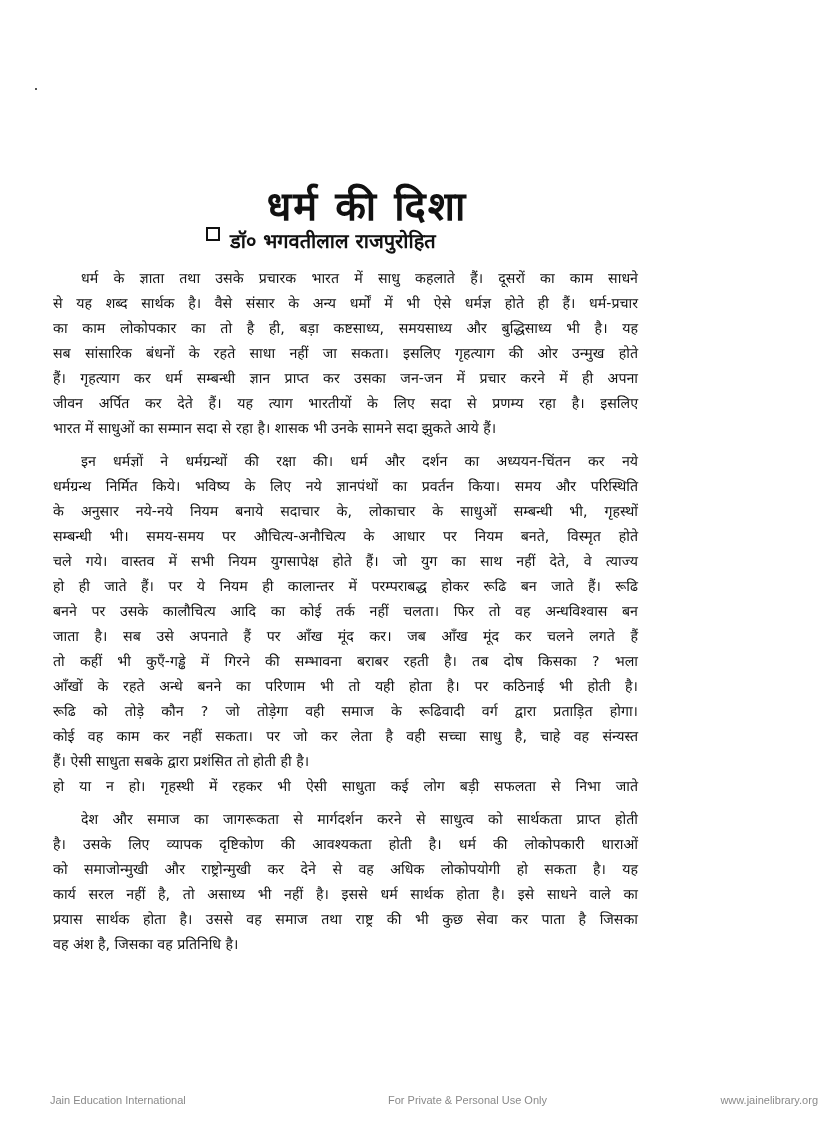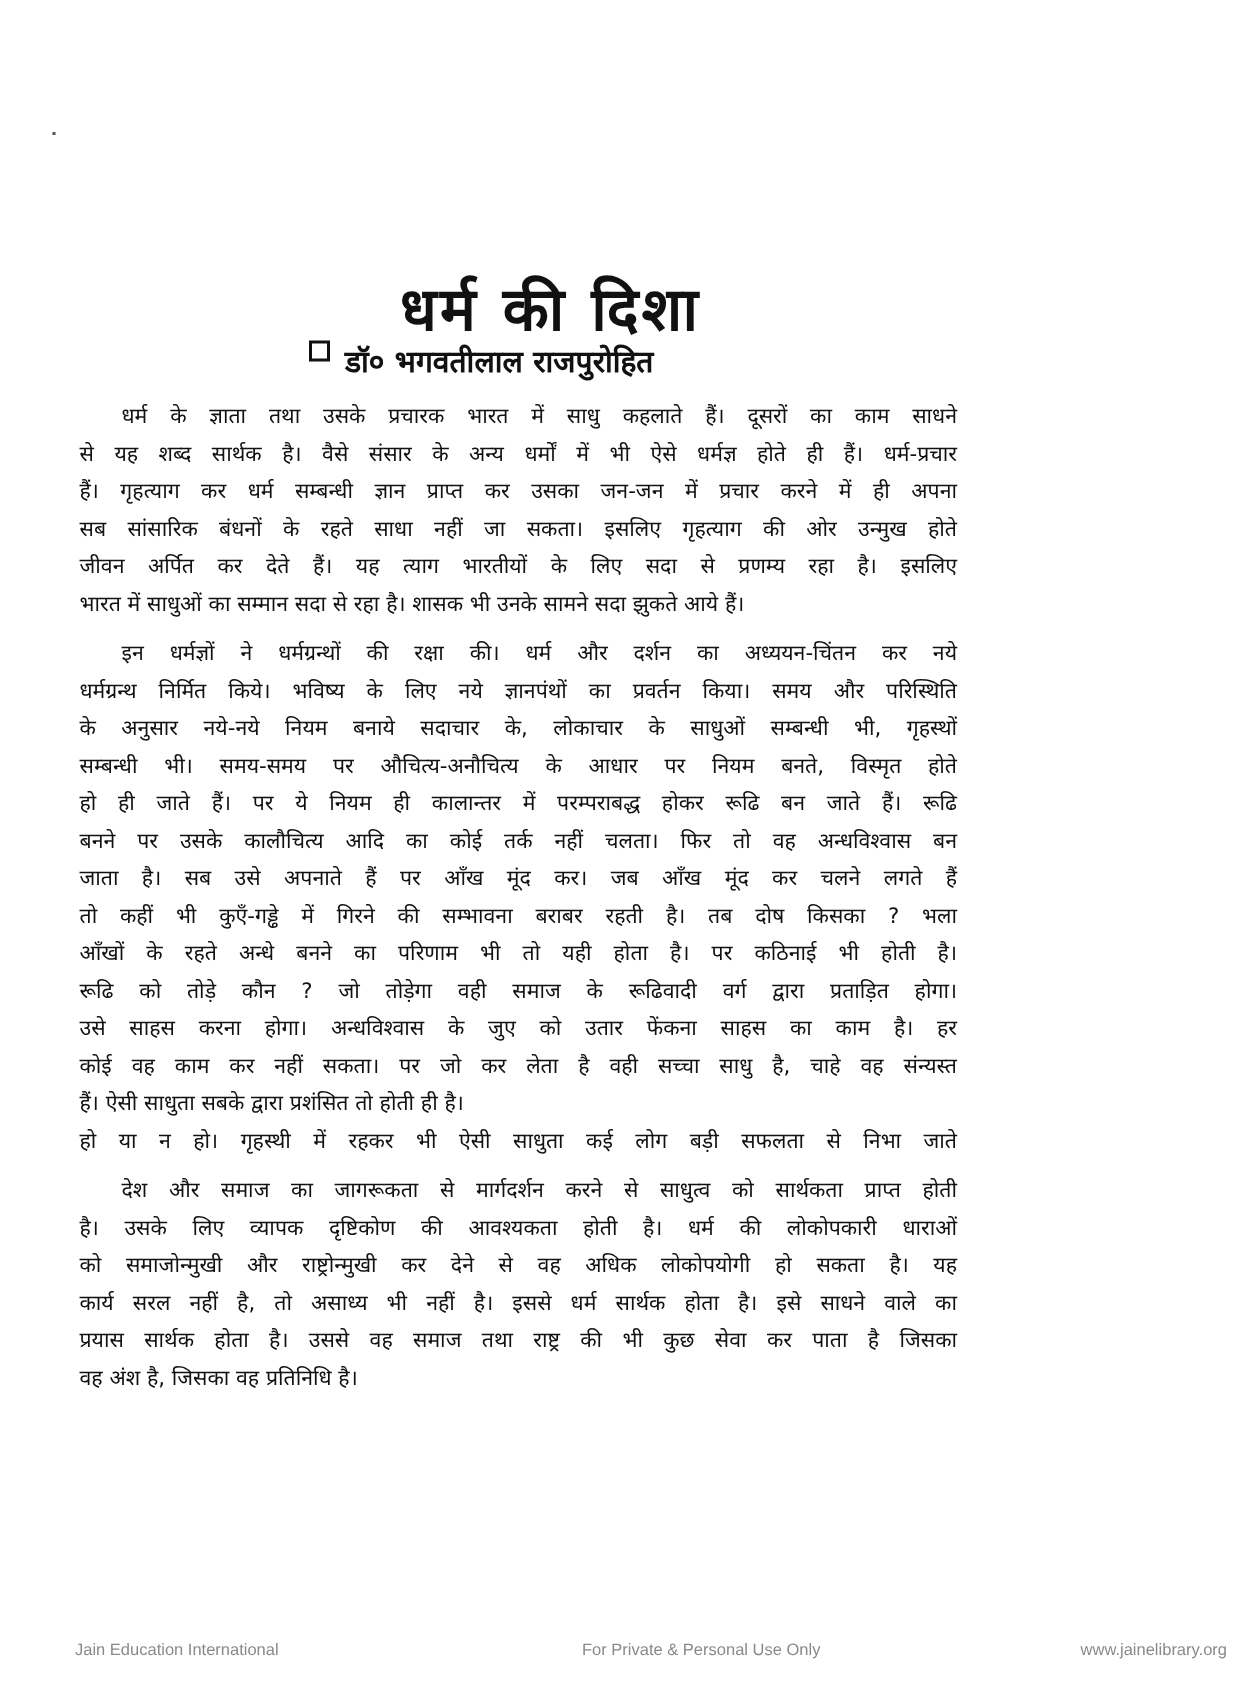--- a/index.html
+++ b/index.html
@@ -113,37 +113,38 @@
 
   <div class="byline">
     <span class="box"></span>
     <span>डॉ० भगवतीलाल राजपुरोहित</span>
   </div>
 
   <div class="body-text" id="body-text">
       <p>
         <span class="line first">धर्म के ज्ञाता तथा उसके प्रचारक भारत में साधु कहलाते हैं। दूसरों का काम साधने</span>
         <span class="line">से यह शब्द सार्थक है। वैसे संसार के अन्य धर्मों में भी ऐसे धर्मज्ञ होते ही हैं। धर्म-प्रचार</span>
+        <span class="line">का काम लोकोपकार का तो है ही, बड़ा कष्टसाध्य, समयसाध्य और बुद्धिसाध्य भी है। यह</span>
+        <span class="line">सब सांसारिक बंधनों के रहते साधा नहीं जा सकता। इसलिए गृहत्याग की ओर उन्मुख होते</span>
         <span class="line">हैं। गृहत्याग कर धर्म सम्बन्धी ज्ञान प्राप्त कर उसका जन-जन में प्रचार करने में ही अपना</span>
-        <span class="line">सब सांसारिक बंधनों के रहते साधा नहीं जा सकता। इसलिए गृहत्याग की ओर उन्मुख होते</span>
         <span class="line">जीवन अर्पित कर देते हैं। यह त्याग भारतीयों के लिए सदा से प्रणम्य रहा है। इसलिए</span>
         <span class="line last">भारत में साधुओं का सम्मान सदा से रहा है। शासक भी उनके सामने सदा झुकते आये हैं।</span>
       </p>
       <p>
         <span class="line first">इन धर्मज्ञों ने धर्मग्रन्थों की रक्षा की। धर्म और दर्शन का अध्ययन-चिंतन कर नये</span>
         <span class="line">धर्मग्रन्थ निर्मित किये। भविष्य के लिए नये ज्ञानपंथों का प्रवर्तन किया। समय और परिस्थिति</span>
         <span class="line">के अनुसार नये-नये नियम बनाये सदाचार के, लोकाचार के साधुओं सम्बन्धी भी, गृहस्थों</span>
         <span class="line">सम्बन्धी भी। समय-समय पर औचित्य-अनौचित्य के आधार पर नियम बनते, विस्मृत होते</span>
+        <span class="line">चले गये। वास्तव में सभी नियम युगसापेक्ष होते हैं। जो युग का साथ नहीं देते, वे त्याज्य</span>
         <span class="line">हो ही जाते हैं। पर ये नियम ही कालान्तर में परम्पराबद्ध होकर रूढि बन जाते हैं। रूढि</span>
         <span class="line">बनने पर उसके कालौचित्य आदि का कोई तर्क नहीं चलता। फिर तो वह अन्धविश्वास बन</span>
         <span class="line">जाता है। सब उसे अपनाते हैं पर आँख मूंद कर। जब आँख मूंद कर चलने लगते हैं</span>
         <span class="line">तो कहीं भी कुएँ-गड्ढे में गिरने की सम्भावना बराबर रहती है। तब दोष किसका ? भला</span>
         <span class="line">आँखों के रहते अन्धे बनने का परिणाम भी तो यही होता है। पर कठिनाई भी होती है।</span>
         <span class="line">रूढि को तोड़े कौन ? जो तोड़ेगा वही समाज के रूढिवादी वर्ग द्वारा प्रताड़ित होगा।</span>
-        <span class="line">उसे साहस करना होगा। अन्धविश्वास के जुए को उतार फेंकना साहस का काम है। हर</span>
         <span class="line">कोई वह काम कर नहीं सकता। पर जो कर लेता है वही सच्चा साधु है, चाहे वह संन्यस्त</span>
         <span class="line last">हैं। ऐसी साधुता सबके द्वारा प्रशंसित तो होती ही है।</span>
         <span class="line">हो या न हो। गृहस्थी में रहकर भी ऐसी साधुता कई लोग बड़ी सफलता से निभा जाते</span>
       </p>
       <p>
         <span class="line first">देश और समाज का जागरूकता से मार्गदर्शन करने से साधुत्व को सार्थकता प्राप्त होती</span>
         <span class="line">है। उसके लिए व्यापक दृष्टिकोण की आवश्यकता होती है। धर्म की लोकोपकारी धाराओं</span>
         <span class="line">को समाजोन्मुखी और राष्ट्रोन्मुखी कर देने से वह अधिक लोकोपयोगी हो सकता है। यह</span>
         <span class="line">कार्य सरल नहीं है, तो असाध्य भी नहीं है। इससे धर्म सार्थक होता है। इसे साधने वाले का</span>
         <span class="line">प्रयास सार्थक होता है। उससे वह समाज तथा राष्ट्र की भी कुछ सेवा कर पाता है जिसका</span>

